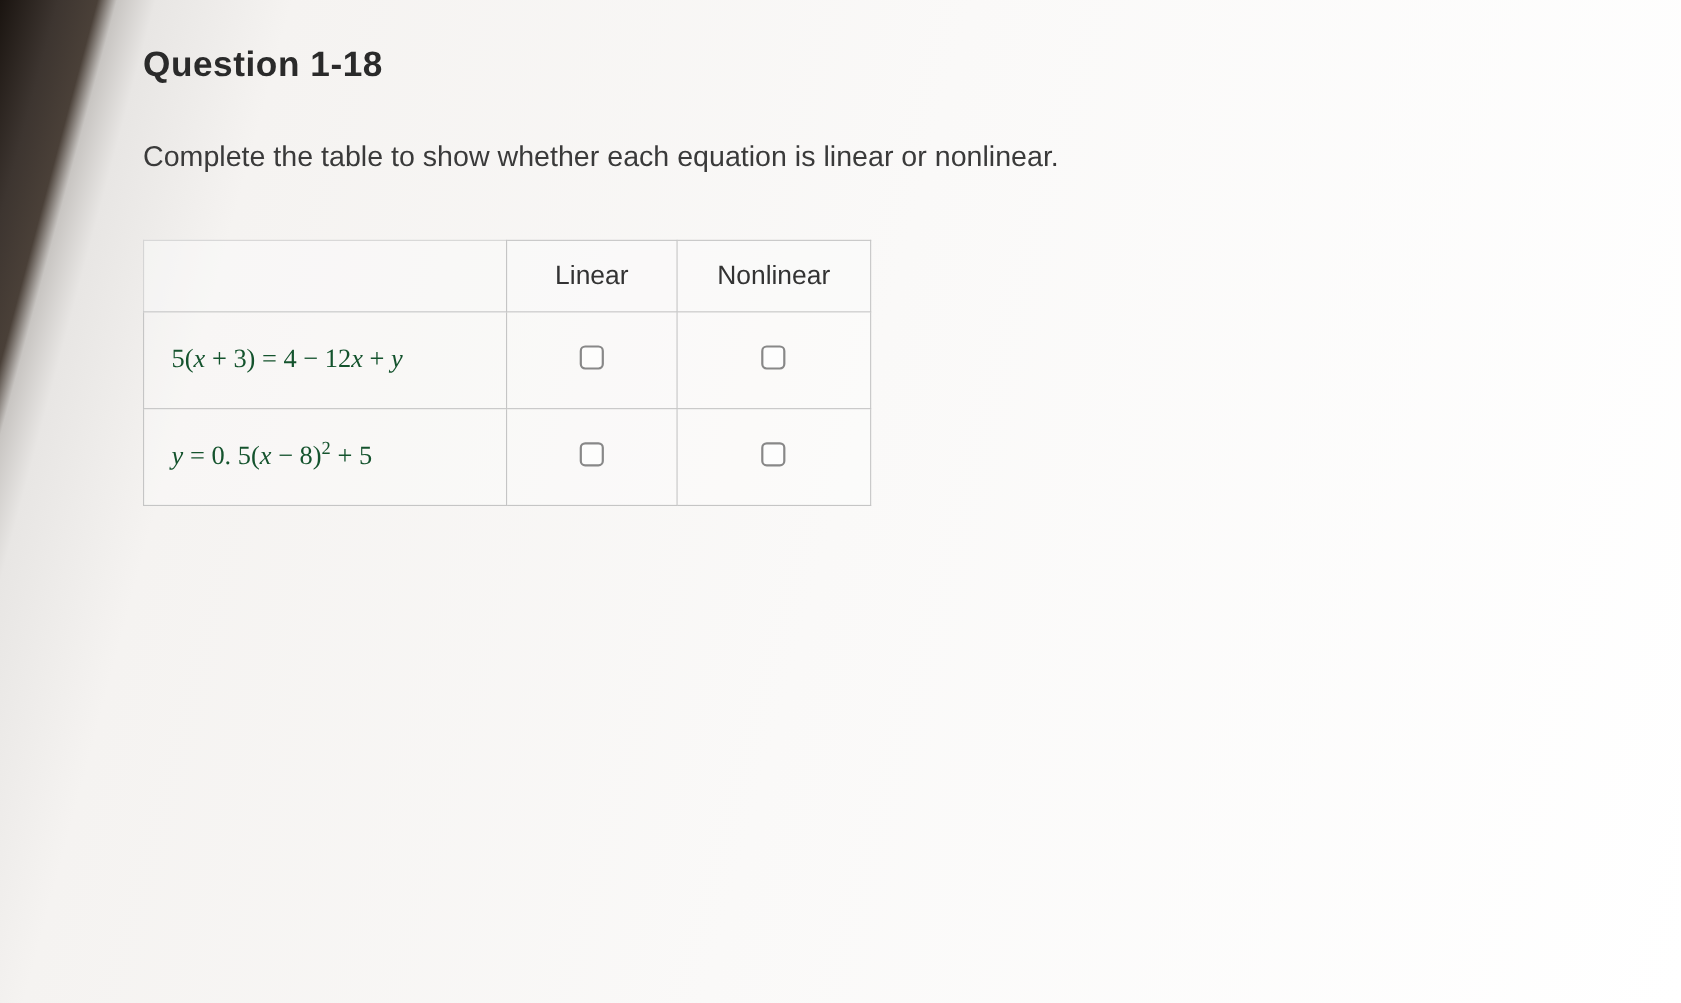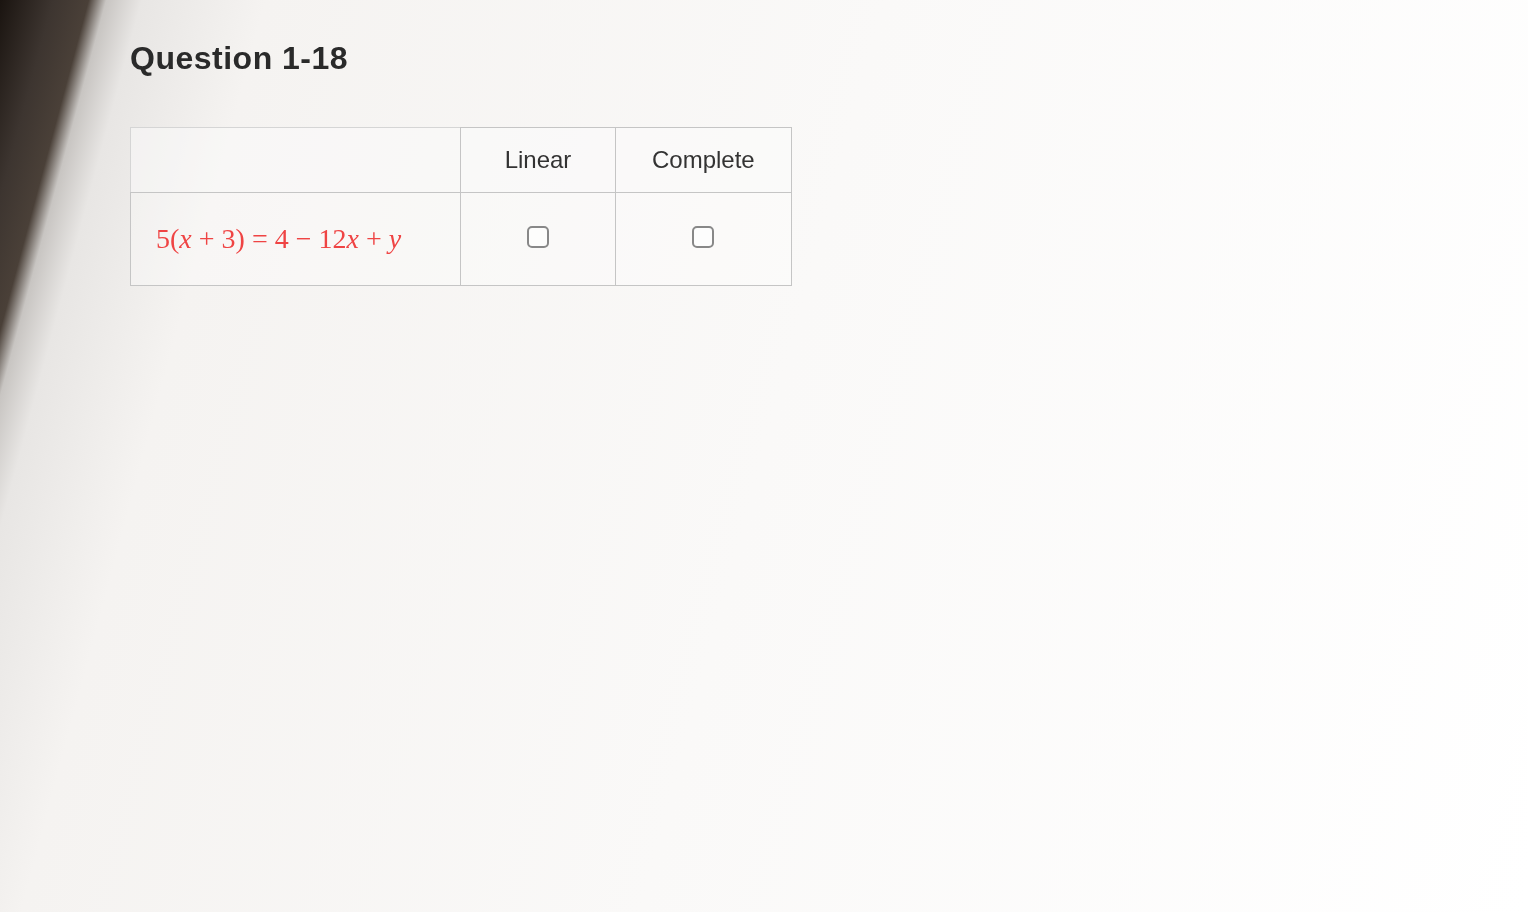--- a/index.html
+++ b/index.html
@@ -50,22 +50,22 @@
       background: rgba(250,250,250,0.5);
     }
     .answer-table th.empty-header {
       background: rgba(250,250,250,0.3);
       border-top: 1px solid #d5d5d5;
       border-left: 1px solid #d5d5d5;
     }
     .answer-table td.equation-cell {
       text-align: left;
       padding: 30px 25px;
-      font-size: 28px;
-      color: #ef4444;
+      font-size: 24px;
+      color: #14532d;
       font-family: 'Cambria Math', 'Times New Roman', serif;
       min-width: 330px;
     }
     .answer-table td.checkbox-cell {
       width: 155px;
       padding: 30px 10px;
     }
     .checkbox-widget {
       display: inline-block;
       width: 22px;
@@ -82,34 +82,44 @@
       font-size: 0.7em;
       vertical-align: super;
       line-height: 0;
     }
   </style>
 </head>
 <body>
 
 <div class="page-container">
   <h1 class="question-title">Question 1-18</h1>
+  <p class="instruction">Complete the table to show whether each equation is linear or nonlinear.</p>
 
   <table class="answer-table">
     <thead>
       <tr>
         <th class="empty-header"></th>
         <th>Linear</th>
-        <th>Complete</th>
+        <th>Nonlinear</th>
       </tr>
     </thead>
     <tbody>
       <tr>
         <td class="equation-cell">5(<span class="math-italic">x</span> + 3) = 4 − 12<span class="math-italic">x</span> + <span class="math-italic">y</span></td>
         <td class="checkbox-cell">
           <span class="checkbox-widget"></span>
         </td>
         <td class="checkbox-cell">
           <span class="checkbox-widget"></span>
         </td>
       </tr>
+      <tr>
+        <td class="equation-cell"><span class="math-italic">y</span> = 0. 5(<span class="math-italic">x</span> − 8)<sup>2</sup> + 5</td>
+        <td class="checkbox-cell">
+          <span class="checkbox-widget"></span>
+        </td>
+        <td class="checkbox-cell">
+          <span class="checkbox-widget"></span>
+        </td>
+      </tr>
     </tbody>
   </table>
 </div>
 
 </body></html>

